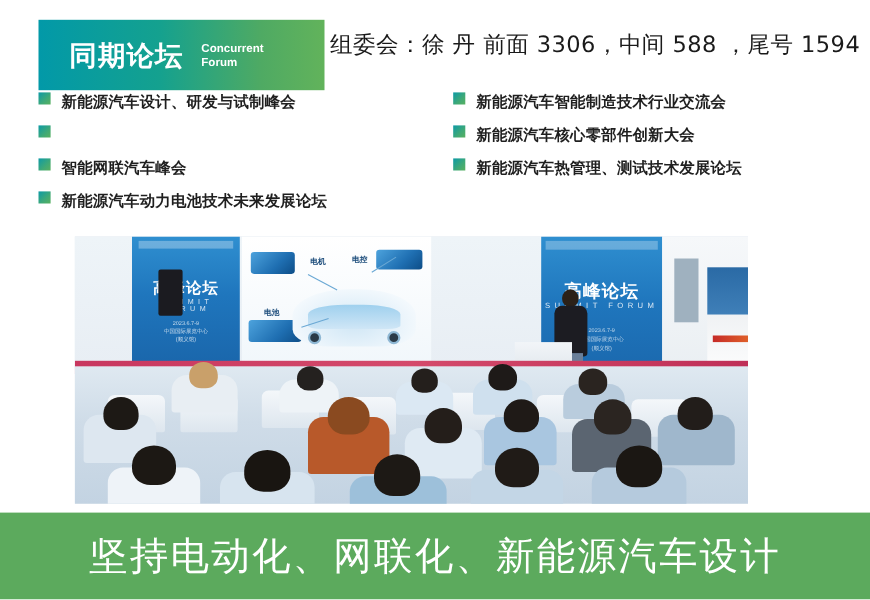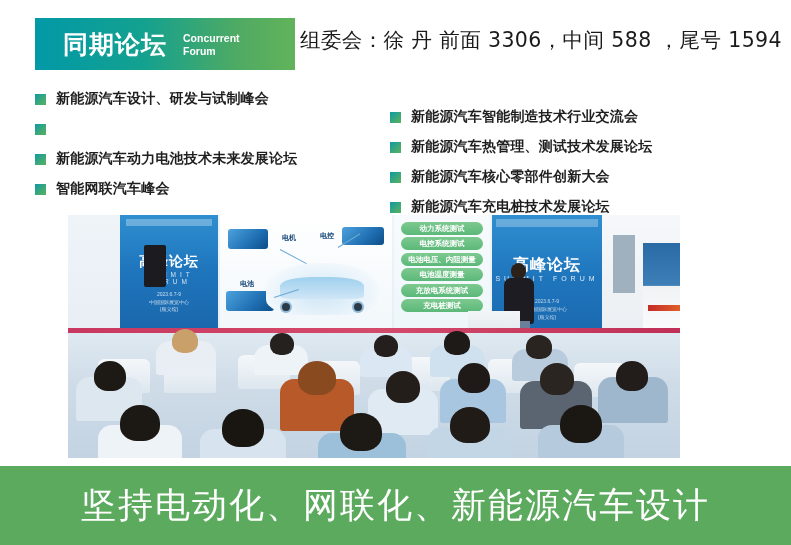--- a/index.html
+++ b/index.html
@@ -7,21 +7,21 @@
     width: 791px; height: 545px;
     background: #ffffff;
     font-family: "Liberation Sans", "DejaVu Sans", sans-serif;
     overflow: hidden;
   }
   .slide { position: relative; width: 791px; height: 545px; background: #fff; }
 
   
   .header { position: absolute; left: 0; top: 0; width: 791px; height: 80px; }
   .badge {
-    position: absolute; left: 35px; top: 18px; width: 260px; height: 52px;
+    position: absolute; left: 35px; top: 18px; width: 260px; height: 64px;
     background: linear-gradient(90deg, #0299a8 0%, #14a18f 42%, #4faa63 78%, #62b35b 100%);
     display: flex; align-items: center; padding-left: 28px;
   }
   .badge-cn {
     color: #ffffff; font-size: 25px; font-weight: 700; letter-spacing: 1px;
     font-family: "DejaVu Sans", "Liberation Sans", sans-serif; line-height: 1;
   }
   .badge-en {
     color: #ffffff; font-size: 10.5px; font-weight: 700; line-height: 1.22;
     margin-left: 16px; margin-top: 2px; white-space: pre-line;
@@ -31,23 +31,23 @@
     font-size: 20.5px; color: #1a1a1a; letter-spacing: 0.4px;
     font-family: "DejaVu Sans", "Liberation Sans", sans-serif; white-space: nowrap;
   }
 
   
   .forum-lists {
     position: absolute; left: 0; top: 84px; width: 791px; height: 120px;
   }
   .col { position: absolute; top: 0; }
   .col-left { left: 35px; width: 350px; }
-  .col-right { left: 390px; width: 360px; margin-top: 18px; }
+  .col-right { left: 412px; width: 360px; }
   .forum-item {
-    display: flex; align-items: center; height: 30px;
+    display: flex; align-items: flex-start; height: 30px;
   }
   .bullet {
     width: 11px; height: 11px; flex: 0 0 11px;
     background: linear-gradient(135deg, #0d9aa6 0%, #3fa977 60%, #59b05f 100%);
     margin-right: 10px;
   }
   .forum-label {
     font-size: 14px; color: #1f1f1f; letter-spacing: 0.2px;
     font-family: "DejaVu Serif", "Liberation Serif", serif; font-weight: 600;
     white-space: nowrap;
@@ -243,44 +243,40 @@
     <div class="col col-left">
       <div class="forum-item">
         <span class="bullet"></span>
         <span class="forum-label">新能源汽车设计、研发与试制峰会</span>
       </div>
       <div class="forum-item">
         <span class="bullet"></span>
       </div>
       <div class="forum-item">
         <span class="bullet"></span>
+        <span class="forum-label">智能网联汽车峰会</span>
+      </div>
+      <div class="forum-item">
+        <span class="bullet"></span>
         <span class="forum-label">新能源汽车动力电池技术未来发展论坛</span>
       </div>
-      <div class="forum-item">
-        <span class="bullet"></span>
-        <span class="forum-label">智能网联汽车峰会</span>
-      </div>
     </div>
 
     <div class="col col-right">
       <div class="forum-item">
         <span class="bullet"></span>
         <span class="forum-label">新能源汽车智能制造技术行业交流会</span>
       </div>
       <div class="forum-item">
         <span class="bullet"></span>
+        <span class="forum-label">新能源汽车核心零部件创新大会</span>
+      </div>
+      <div class="forum-item">
+        <span class="bullet"></span>
         <span class="forum-label">新能源汽车热管理、测试技术发展论坛</span>
-      </div>
-      <div class="forum-item">
-        <span class="bullet"></span>
-        <span class="forum-label">新能源汽车核心零部件创新大会</span>
-      </div>
-      <div class="forum-item">
-        <span class="bullet"></span>
-        <span class="forum-label">新能源汽车充电桩技术发展论坛</span>
       </div>
     </div>
 
   </div>
 
   <div class="photo">
 
     <div class="ph-upper"></div>
 
 
@@ -303,28 +299,20 @@
       <span class="dg-label" style="left:20px; top:64px;">电池</span>
       <span class="dg-car">
         <span class="dg-wheel" style="left:14px;"></span>
         <span class="dg-wheel" style="right:14px;"></span>
       </span>
       <span class="dg-line" style="left:60px; top:34px; width:30px; transform:rotate(28deg);"></span>
       <span class="dg-line" style="left:118px; top:32px; width:26px; transform:rotate(-32deg);"></span>
       <span class="dg-line" style="left:54px; top:82px; width:26px; transform:rotate(-18deg);"></span>
     </div>
 
-    <div class="ph-pills">
-      <div class="pill">动力系统测试</div>
-      <div class="pill">电控系统测试</div>
-      <div class="pill">电池电压、内阻测量</div>
-      <div class="pill">电池温度测量</div>
-      <div class="pill">充放电系统测试</div>
-      <div class="pill">充电桩测试</div>
-    </div>
 
     <div class="ph-banner-b">
       <span class="strip"></span>
       <span class="bt1">高峰论坛</span>
       <span class="bt2">SUMMIT FORUM</span>
       <span class="bt3">2023.6.7-9
 中国国际展览中心
 (顺义馆)</span>
     </div>
     <div class="ph-person">

